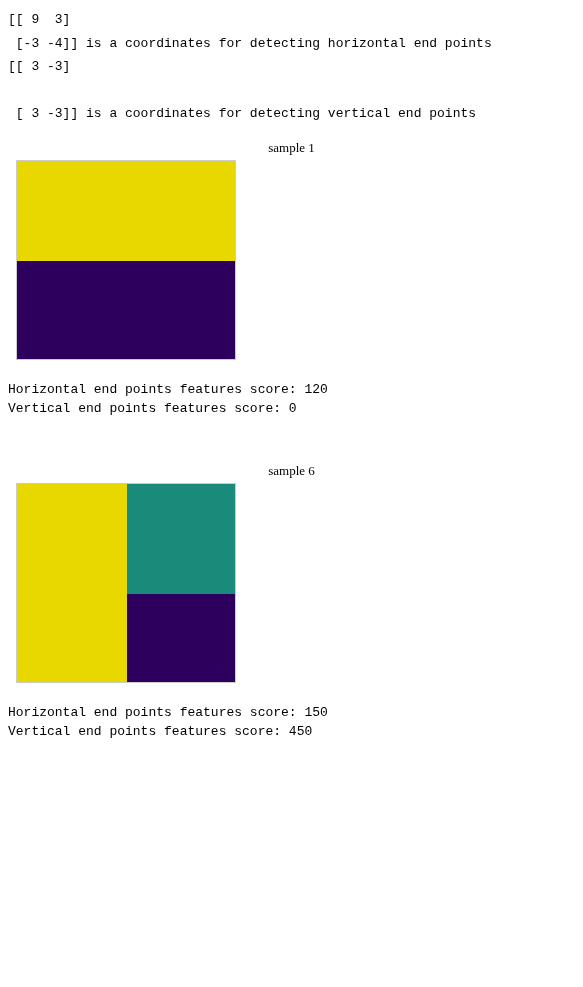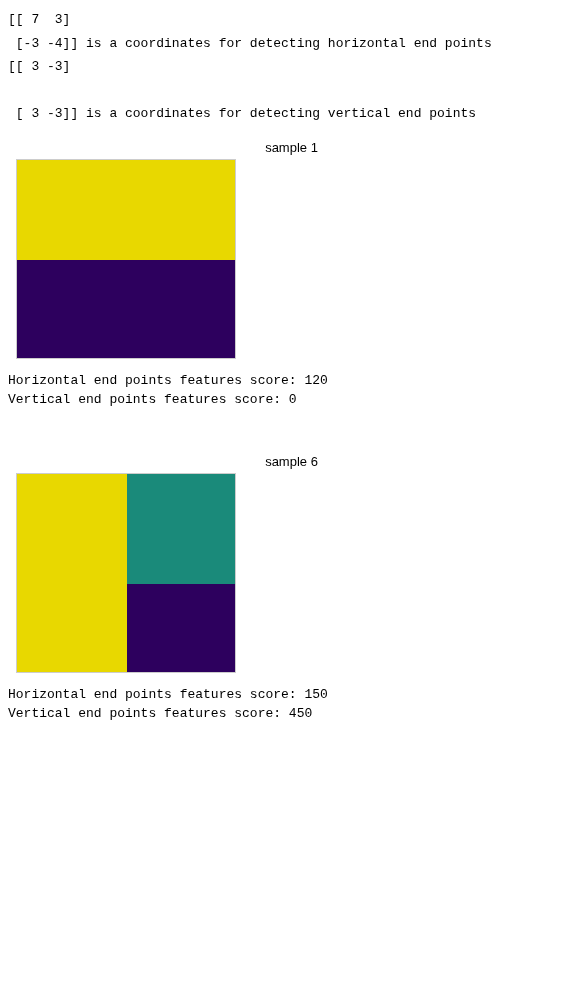--- a/index.html
+++ b/index.html
@@ -21,38 +21,38 @@
       white-space: pre;
       line-height: 1.5;
     }
     .sample-container {
       margin-top: 16px;
       margin-bottom: 8px;
     }
     .sample-title {
       text-align: center;
       margin-bottom: 4px;
-      font-family: Liberation Sans, sans-serif;
+      font-family: Liberation Serif, serif;
       font-size: 13px;
     }
     .score-text {
-      margin-top: 12px;
+      margin-top: 20px;
       white-space: pre;
       line-height: 1.5;
       font-family: 'Courier New', Courier, monospace;
       font-size: 13px;
     }
     .spacer {
       height: 10px;
     }
   </style>
 </head>
 <body>
 
-<div class="code-block">[[ 7  3]</div>
+<div class="code-block">[[ 9  3]</div>
 <div class="code-block"> [-3 -4]] is a coordinates for detecting horizontal end points</div>
 <div class="code-block">[[ 3 -3]</div>
 <div class="code-block">&nbsp;</div>
 <div class="code-block"> [ 3 -3]] is a coordinates for detecting vertical end points</div>
 
 <div id="samples-container">
     <div class="sample-container">
       <div class="sample-title">sample 1</div>
       <svg width="220" height="200" style="display: block; margin-left: 8px; border: 1px solid rgb(204, 204, 204);">
         <rect x="0" y="0" width="220" height="100" fill="#e8d800"></rect>

